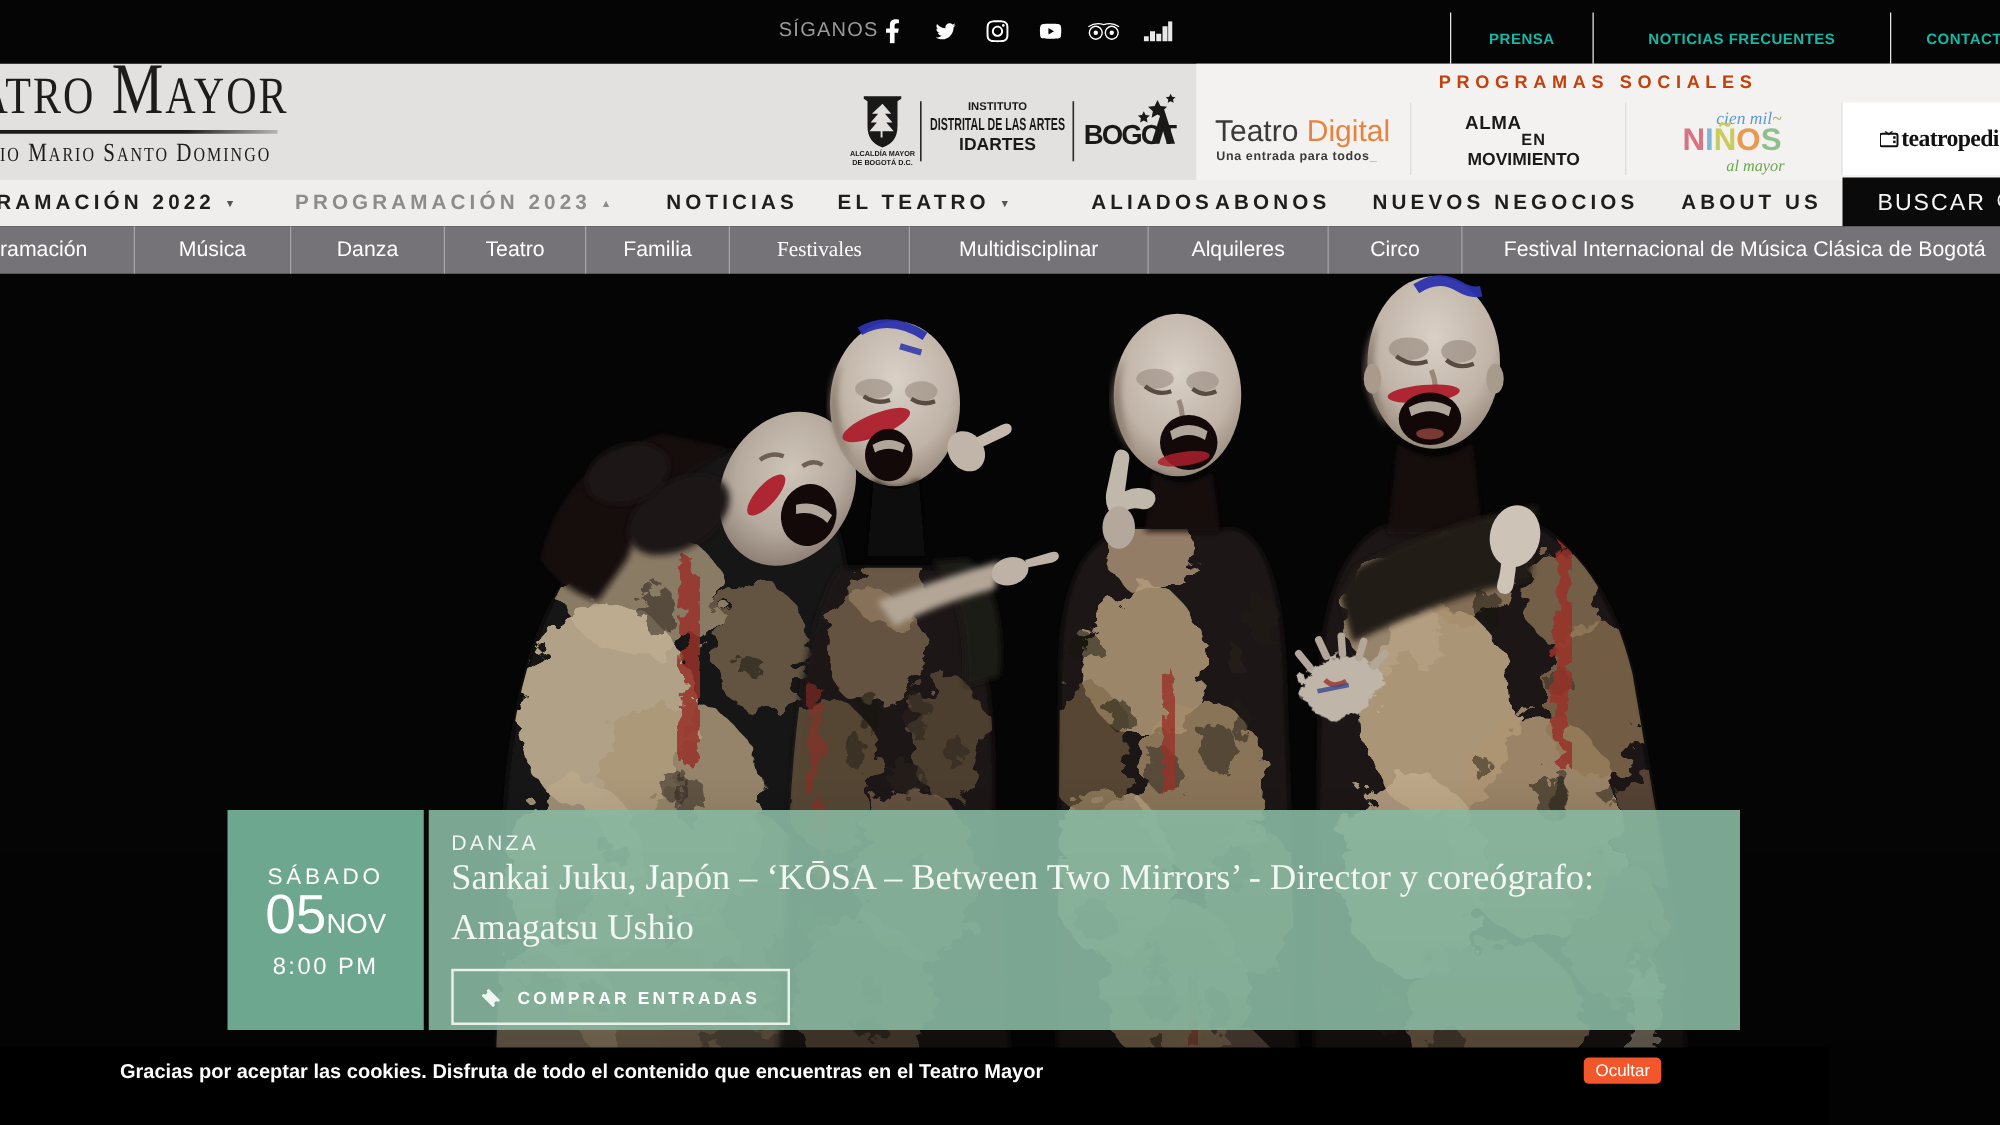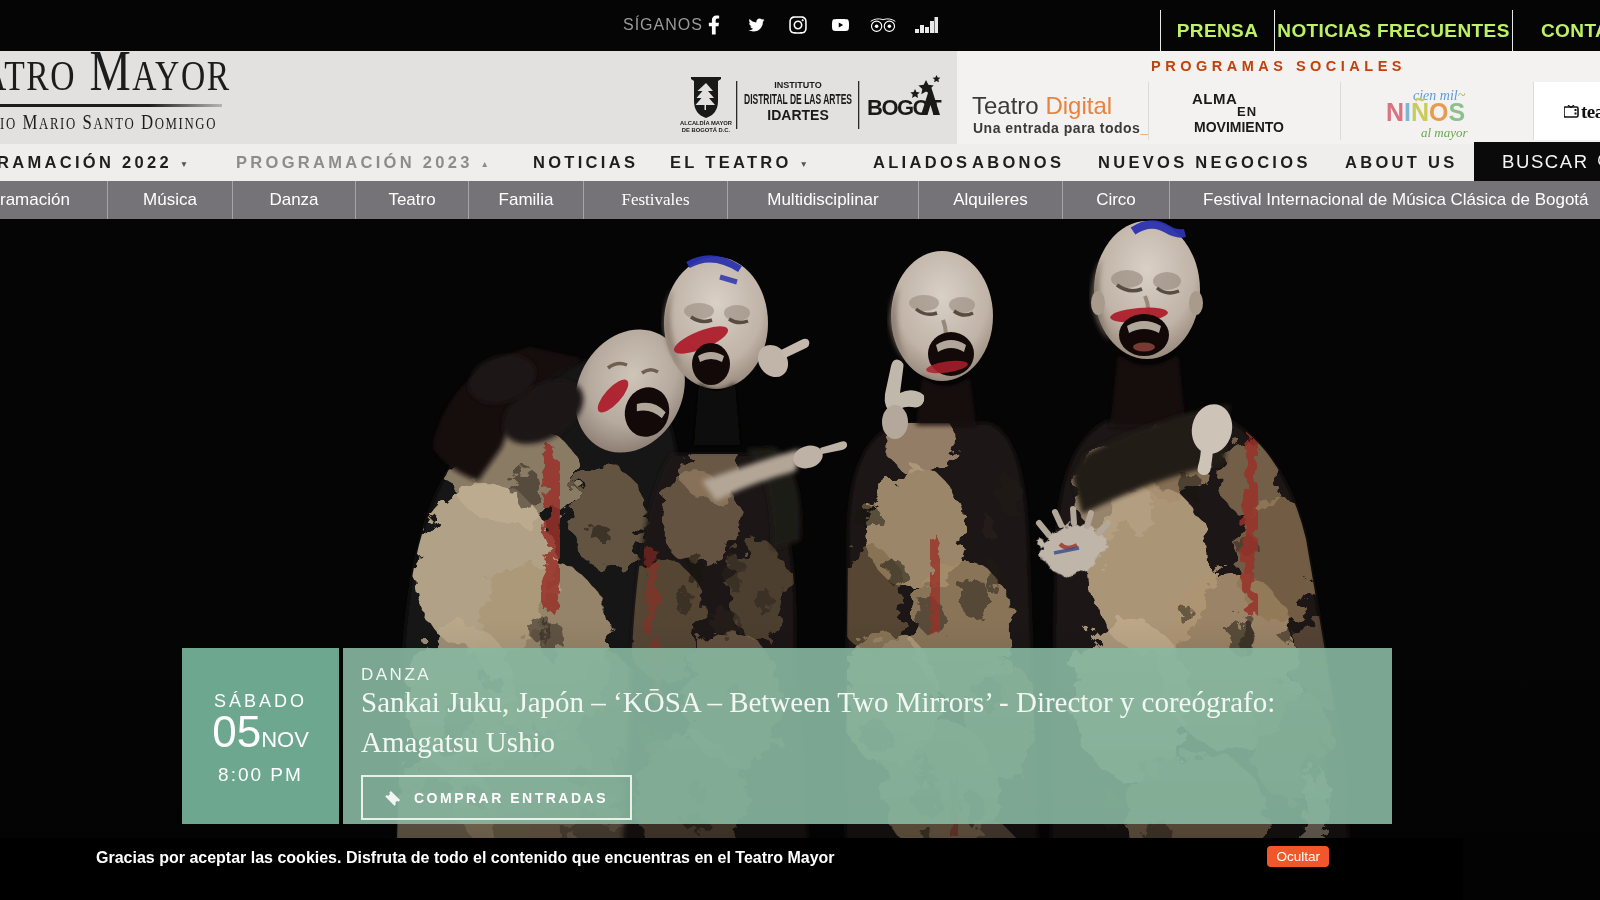--- a/index.html
+++ b/index.html
@@ -1,32 +1,32 @@
 <!DOCTYPE html>
 <html><head>
 <meta charset="utf-8">
 <style>
 * { margin:0; padding:0; box-sizing:border-box; }
 html,body { width:1600px; height:900px; overflow:hidden; background:#000; font-family:"Liberation Sans",sans-serif; }
 .topbar { position:absolute; left:0; top:0; width:1600px; height:51px; background:#050505; }
 .siganos { position:absolute; left:623px; top:16px; color:#9a9a9a; font-size:16px; letter-spacing:1px; }
 .socials { position:absolute; left:0; top:0; width:1600px; height:51px; }
 .topright { position:absolute; right:0; top:0; height:51px; display:flex; align-items:stretch; }
-.topright .item { color:#bef264; font-size:19px; font-weight:bold; display:flex; align-items:center; justify-content:center; padding:0; border-left:1px solid #e8e8e8; letter-spacing:.4px; overflow:hidden;margin-top:10px;}
+.topright .item { color:#14b8a6; font-size:12px; font-weight:bold; display:flex; align-items:center; justify-content:center; padding:0; border-left:1px solid #e8e8e8; letter-spacing:.4px; overflow:hidden;margin-top:10px;}
 .header { position:absolute; left:0; top:51px; width:1600px; height:93px; background:#e2e1df; }
 .tmlogo { position:absolute; left:-70px; top:-14px; width:400px; color:#1c1c1c; font-family:"Liberation Serif",serif; white-space:nowrap; transform:scaleX(.8); transform-origin:0 0;}
 .tmlogo .big { font-size:58px; letter-spacing:2px; }
 .tmlogo .big .sc { font-size:42px; }
 .tmlogo .rule { height:2.5px; background:linear-gradient(to right,#1c1c1c 75%,#b5b5b5); margin:0 0 3px 0; width:365px;}
 .tmlogo .sub { font-size:21px; letter-spacing:2px; }
 .tmlogo .sub .sc { font-size:16px; }
 .govlogos { position:absolute; left:688px; top:23px; height:62px; display:flex; align-items:center; color:#111;}
 .prog-panel { position:absolute; left:957px; top:0; width:643px; height:93px; background:#f3f2f0; }
 .prog-title { text-align:center; font-size:14.5px; font-weight:bold; letter-spacing:4.5px; color:#c2410c; padding-top:7px; }
-.prog-logos { position:absolute; left:0; top:31px; width:643px; height:58px; display:flex;gap:20px; }
+.prog-logos { position:absolute; left:0; top:31px; width:643px; height:58px; display:flex; }
 .prog-cell { flex:none; border-left:1px solid #dddbd8; position:relative; }
 .mainnav { position:absolute; left:0; top:144px; width:1600px; height:37px; background:#f0eeec; }
 .mainnav a { position:absolute; top:0; line-height:37px; color:#1e1e1e; font-size:16.5px; font-weight:bold; letter-spacing:3.3px; text-decoration:none; white-space:nowrap;}
 .mainnav a.gray { color:#8e8c8a; }
 .mainnav .chev { font-size:8.5px; letter-spacing:0; color:#555; vertical-align:1.5px;}
 .buscar { position:absolute; right:0; top:142px; width:126px; height:40px; background:#0a0a0a; color:#f5f5f5; display:flex; align-items:center; font-size:18.5px; font-weight:300; letter-spacing:1.6px; padding-left:28px;}
 .subnav { position:absolute; left:0; top:181px; width:1600px; height:38px; background:#757377; display:flex; }
 .subnav .it { color:#fff; font-size:17px; display:flex; align-items:center; justify-content:center; border-right:1px solid rgba(255,255,255,.35); }
 .hero { position:absolute; left:0; top:219px; width:1600px; height:681px; background:#000; overflow:hidden;}
 .card { position:absolute; left:182px; top:648px; height:176px; display:flex; }
@@ -357,21 +357,21 @@
         <path d="M227 14 l1.5 3 3.3 .4 -2.4 2.2 .6 3.3 -3 -1.6 -2.9 1.6 .6 -3.3 -2.4 -2.2 3.3 -.4 z"></path>
         <path d="M248.5 0 l1.2 2.4 2.7 .3 -2 1.8 .5 2.7 -2.4 -1.3 -2.3 1.3 .4 -2.7 -2 -1.8 2.7 -.3 z"></path>
       </g>
     </svg>
   </div>
   <div class="prog-panel">
     <div class="prog-title">PROGRAMAS SOCIALES</div>
     <div class="prog-logos">
       <div class="prog-cell" id="cell-td" style="width:171px;border-left:none;">
         <div style="position:absolute;left:15px;top:10px;font-size:24px;color:#3a3a3a;white-space:nowrap;">Teatro <span style="color:#e8833f;">Digital</span></div>
-        <div style="position:absolute;left:16px;top:38px;font-size:14px;font-weight:bold;color:#3a3a3a;letter-spacing:.5px;white-space:nowrap;">Una entrada para todos<span style="color:#e8833f;">_</span></div>
+        <div style="position:absolute;left:16px;top:38px;font-size:10px;font-weight:bold;color:#3a3a3a;letter-spacing:.5px;white-space:nowrap;">Una entrada para todos<span style="color:#e8833f;">_</span></div>
       </div>
       <div class="prog-cell" id="cell-alma" style="width:172px;">
         <div style="position:absolute;left:43px;top:8px;color:#1a1a1a;font-weight:bold;font-size:15px;letter-spacing:.5px;">ALMA</div>
         <div style="position:absolute;left:88px;top:22px;color:#1a1a1a;font-weight:bold;font-size:13px;letter-spacing:1px;">EN</div>
         <div style="position:absolute;left:45px;top:37px;color:#1a1a1a;font-weight:bold;font-size:14px;letter-spacing:0;">MOVIMIENTO</div>
       </div>
       <div class="prog-cell" id="cell-ninos" style="width:173px;">
         <div style="position:absolute;left:72px;top:6px;font-family:'Liberation Serif',serif;font-style:italic;font-size:14px;color:#5d9bd3;">cien mil<span style="color:#9ab353;">~</span></div>
         <div style="position:absolute;left:45px;top:16px;font-size:25px;font-weight:bold;"><span style="color:#d8737f">N</span><span style="color:#7fb5d5">I</span><span style="color:#c9cc5c">Ñ</span><span style="color:#e89a4f">O</span><span style="color:#8fbf8f">S</span></div>
         <div style="position:absolute;left:80px;top:43px;font-family:'Liberation Serif',serif;font-style:italic;font-size:13px;color:#6aa84f;">al mayor</div>

